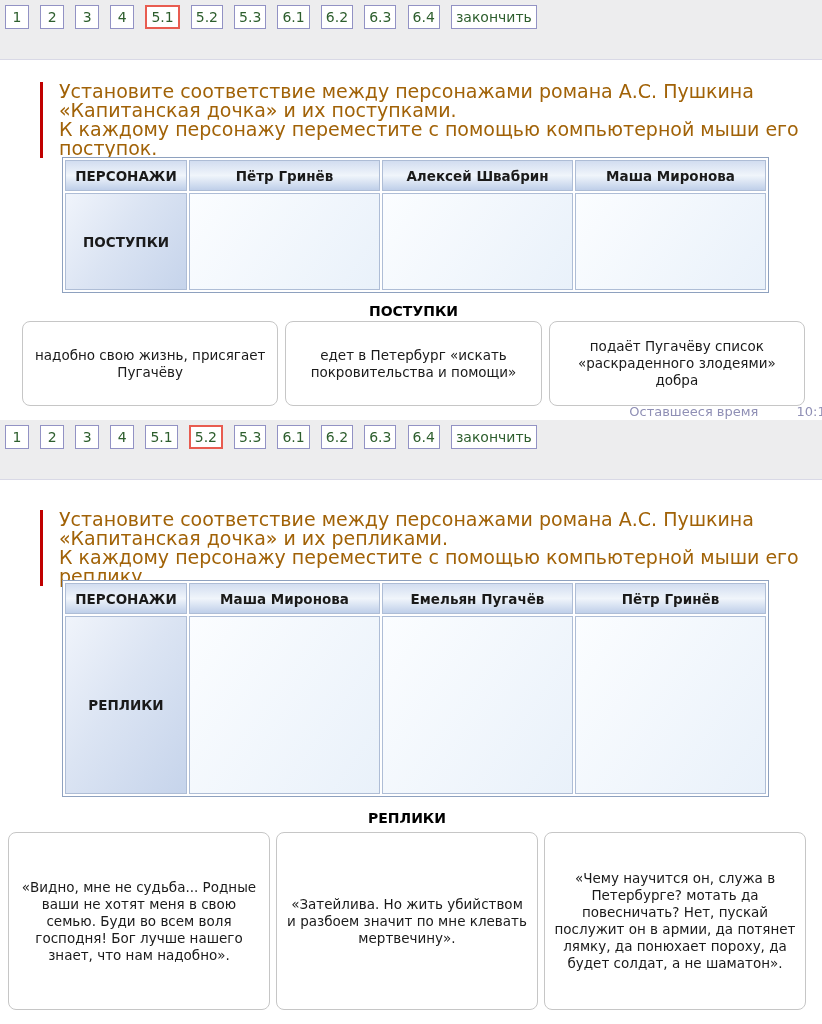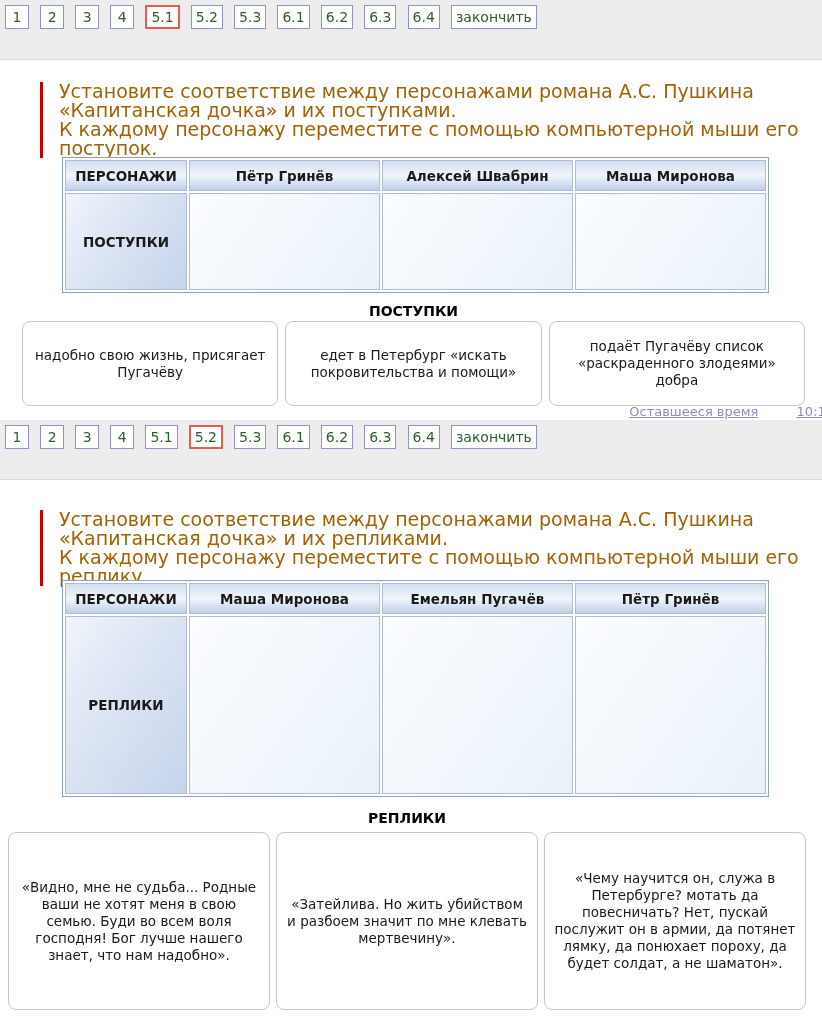--- a/index.html
+++ b/index.html
@@ -55,21 +55,21 @@
     flex:1 1 0; background:#ffffff; border:1px solid #c6c6c6; border-radius:8px;
     display:flex; align-items:center; justify-content:center; text-align:center;
     font-size:13.5px; line-height:17px; padding:4px 8px; box-sizing:border-box;
     cursor:move;
   }
   
   .timer-clip {
     position:absolute; top:404px; right:-12px; height:15px; overflow:hidden;
     white-space:nowrap; color:#8f8fb5; font-size:13px;
   }
-  .timer-clip span { display:inline-block; line-height:22px; margin-top:-8px;text-decoration:underline; }
+  .timer-clip span { display:inline-block; line-height:22px; margin-top:-8px; }
   .timer-clip .timer-value { margin-left:34px; }
   
   #toolbar1 { top:0; }
   #instr1   { top:82px; }
   #table1   { top:157px; }
   #table1 td.drop, #table1 td.rowlab { height:97px; }
   #title1   { top:303px; left:22px; width:783px; }
   #cards1   { top:321px; left:22px; width:783px; height:85px; gap:7px; }
   #toolbar2 { top:420px; }
   #instr2   { top:510px; }

